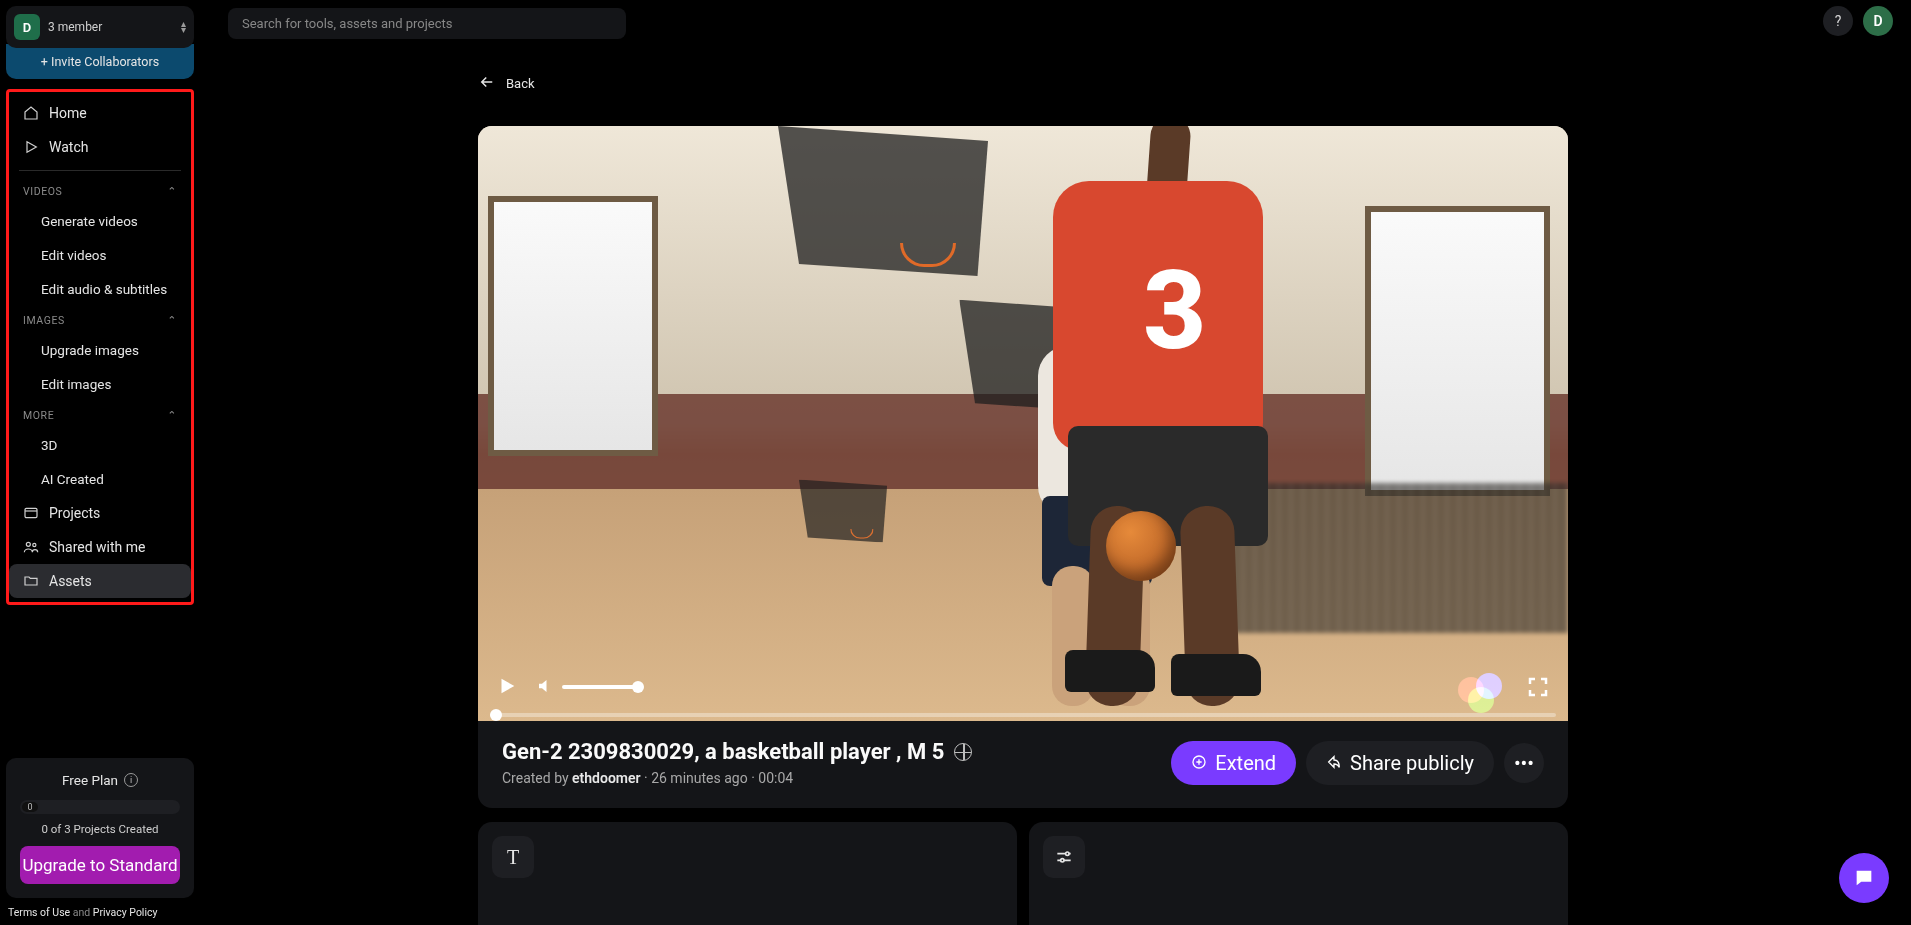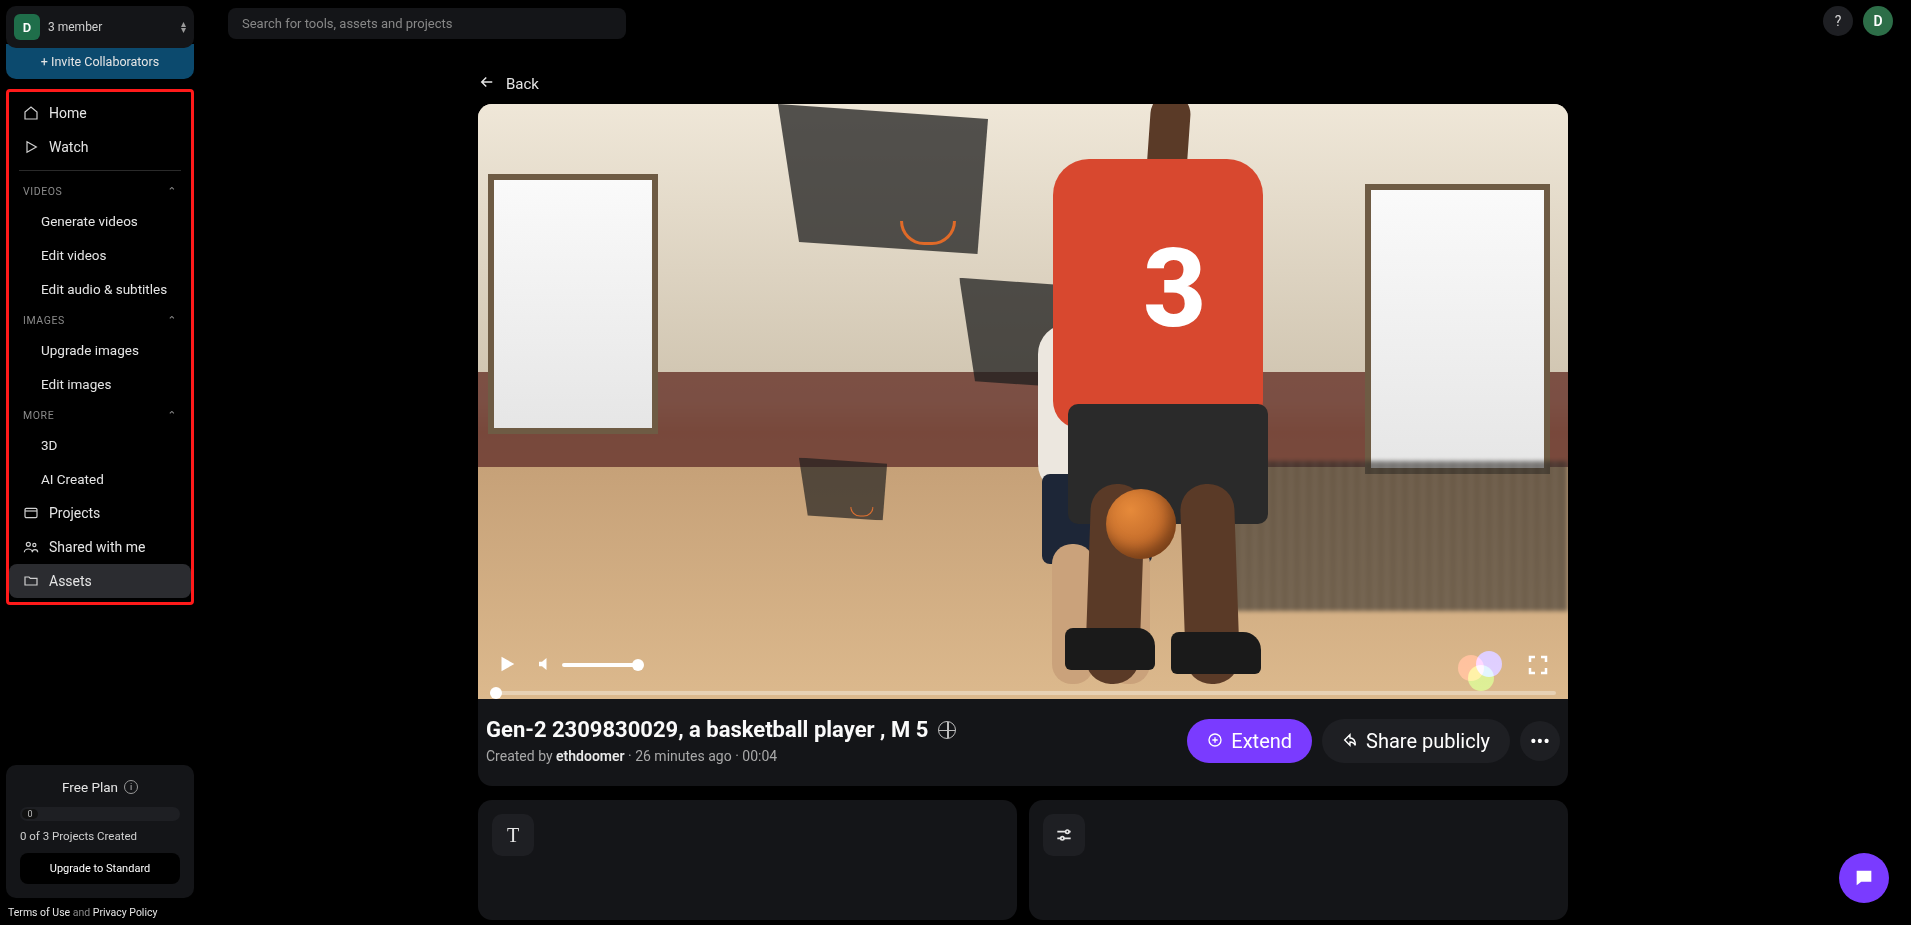--- a/index.html
+++ b/index.html
@@ -20,35 +20,35 @@
 .nav-sep { height:1px; background:#2a2a2a; margin:6px 10px; }
 .nav-head { display:flex; justify-content:space-between; align-items:center; padding:8px 14px 6px; color:#8a8a8a; font-size:10.5px; letter-spacing:.6px; cursor:pointer; }
 .nav-head .chev { font-size:11px; color:#8a8a8a; }
 .icon { width:16px; height:16px; display:inline-flex; align-items:center; justify-content:center; color:#cfcfcf; flex-shrink:0; }
 
 .plan-card { background:#141518; border-radius:10px; padding:14px; margin-top:auto; }
 .plan-title { display:flex; justify-content:center; align-items:center; gap:6px; font-size:13.5px; color:#e5e5e5; }
 .plan-info-i { width:14px; height:14px; border:1.2px solid #9a9a9a; border-radius:50%; display:inline-flex; align-items:center; justify-content:center; font-size:9px; color:#bdbdbd; }
 .plan-bar { background:#1e1f23; border-radius:999px; height:14px; margin:12px 0 8px; position:relative; }
 .plan-bar-dot { position:absolute; left:2px; top:2px; width:16px; height:10px; border-radius:999px; background:#111; color:#bbb; font-size:9px; display:flex; align-items:center; justify-content:center; }
-.plan-sub { text-align:left; font-size:11.5px; color:#cfcfcf; margin-bottom:10px; }
-.upgrade-btn { width:100%; background:#000000; color:#fff; border:none; border-radius:8px; padding:9px 0; font-size:11px; cursor:pointer; }
+.plan-sub { text-align:center; font-size:11.5px; color:#cfcfcf; margin-bottom:10px; }
+.upgrade-btn { width:100%; background:#a21caf; color:#fff; border:none; border-radius:8px; padding:9px 0; font-size:17px; cursor:pointer; }
 .legal { font-size:10.5px; color:#cfcfcf; padding:8px 2px 0; }
 .legal span.mut{ color:#8a8a8a; }
 
 
 .main { flex:1; padding:6px 20px 0 28px; display:flex; flex-direction:column; position:relative; }
 .topbar { display:flex; gap:16px; padding-top:2px; }
 .search { background:#141518; border-radius:8px; padding:8px 14px; color:#878787; width:398px; display:flex; align-items:center; font-size:13px; }
 .top-right { position:absolute; right:18px; top:6px; display:flex; gap:10px; align-items:center; }
 .circle-btn { width:30px; height:30px; border-radius:50%; background:#1e1f23; display:flex; align-items:center; justify-content:center; color:#d6d6d6; cursor:pointer; font-size:14px; }
 .avatar-lg { width:30px; height:30px; border-radius:50%; background:#2d6e48; display:flex; align-items:center; justify-content:center; font-weight:600; color:#fff; font-size:14px; }
 
 .content { max-width:1090px; margin-left:250px; margin-top:34px; }
-.back-row { display:flex; align-items:center; gap:10px; color:#e5e5e5; cursor:pointer; font-size:15px; margin-bottom:9px; }
+.back-row { display:flex; align-items:center; gap:10px; color:#e5e5e5; cursor:pointer; font-size:13px; margin-bottom:32px; }
 
 .asset-card { background:#141518; border-radius:14px; overflow:hidden; }
 .video-box { position:relative; height:595px; background:linear-gradient(180deg,#d6cbb9 0%,#cdbfa8 46%,#cabda6 50%,#b48f6f 55%,#c6a47c 72%,#d9b98f 100%); }
 
 .gym-upper { position:absolute; inset:0 0 55% 0; background:linear-gradient(180deg,#efe7d8,#d2c7b3); }
 .gym-lower-wall { position:absolute; left:0; right:0; top:45%; height:16%; background:#6d3c33; opacity:.85; }
 .gym-floor { position:absolute; left:0; right:0; bottom:0; height:39%; background:linear-gradient(180deg,#c6a178,#dcb98d); }
 .window { position:absolute; background:linear-gradient(180deg,#fafafa,#e6e6e6); border:6px solid #6e5b44; filter:blur(.2px); }
 .win-l { left:10px; top:70px; width:170px; height:260px; }
 .win-r { right:18px; top:80px; width:185px; height:290px; }
@@ -85,21 +85,21 @@
 .vol-track { width:76px; height:4px; background:#fff; border-radius:4px; position:relative; }
 .vol-knob { position:absolute; right:-6px; top:-4px; width:12px; height:12px; background:#fff; border-radius:50%; }
 .logo-dots { margin-left:auto; width:44px; height:44px; position:relative; }
 .logo-dots span{ position:absolute; width:26px; height:26px; border-radius:50%; mix-blend-mode:screen; filter:blur(.5px); }
 .logo-dots .r{background:#ff2d2d; left:2px; top:12px;} .logo-dots .g{background:#18c818; left:12px; top:22px;} .logo-dots .b{background:#2d5bff; left:20px; top:8px;}
 .fs-icon { width:24px; height:24px; margin-left:8px; cursor:pointer; }
 .fs-icon svg{stroke:#fff; fill:none; stroke-width:2.5;}
 .seek { position:absolute; left:12px; right:12px; bottom:4px; height:4px; background:rgba(255,255,255,.35); border-radius:4px; }
 .seek-dot { position:absolute; left:0; top:-4px; width:12px; height:12px; background:#fff; border-radius:50%; }
 
-.meta-row { display:flex; align-items:center; padding:18px 8px 22px; gap:16px; }
+.meta-row { display:flex; align-items:center; padding:18px 24px 22px; gap:16px; }
 .asset-title { font-size:22px; font-weight:700; color:#fafafa; display:flex; align-items:center; gap:10px;}
 .globe { width:18px; height:18px; border:1.6px solid #bdbdbd; border-radius:50%; position:relative; display:inline-block; }
 .globe::before{content:""; position:absolute; left:0; right:0; top:50%; height:1.4px; background:#bdbdbd;}
 .globe::after{content:""; position:absolute; top:0; bottom:0; left:50%; width:1.4px; background:#bdbdbd;}
 .asset-sub { color:#a8a8a8; font-size:14px; margin-top:6px; }
 .asset-sub b{ color:#e8e8e8; font-weight:600; }
 .actions { margin-left:auto; display:flex; gap:10px; align-items:center; }
 .btn { display:flex; align-items:center; gap:8px; border:none; border-radius:999px; padding:10px 20px; font-size:20px; cursor:pointer; color:#fff; }
 .btn.primary { background:#7a3bff; }
 .btn.ghost { background:#1e1f23; }

